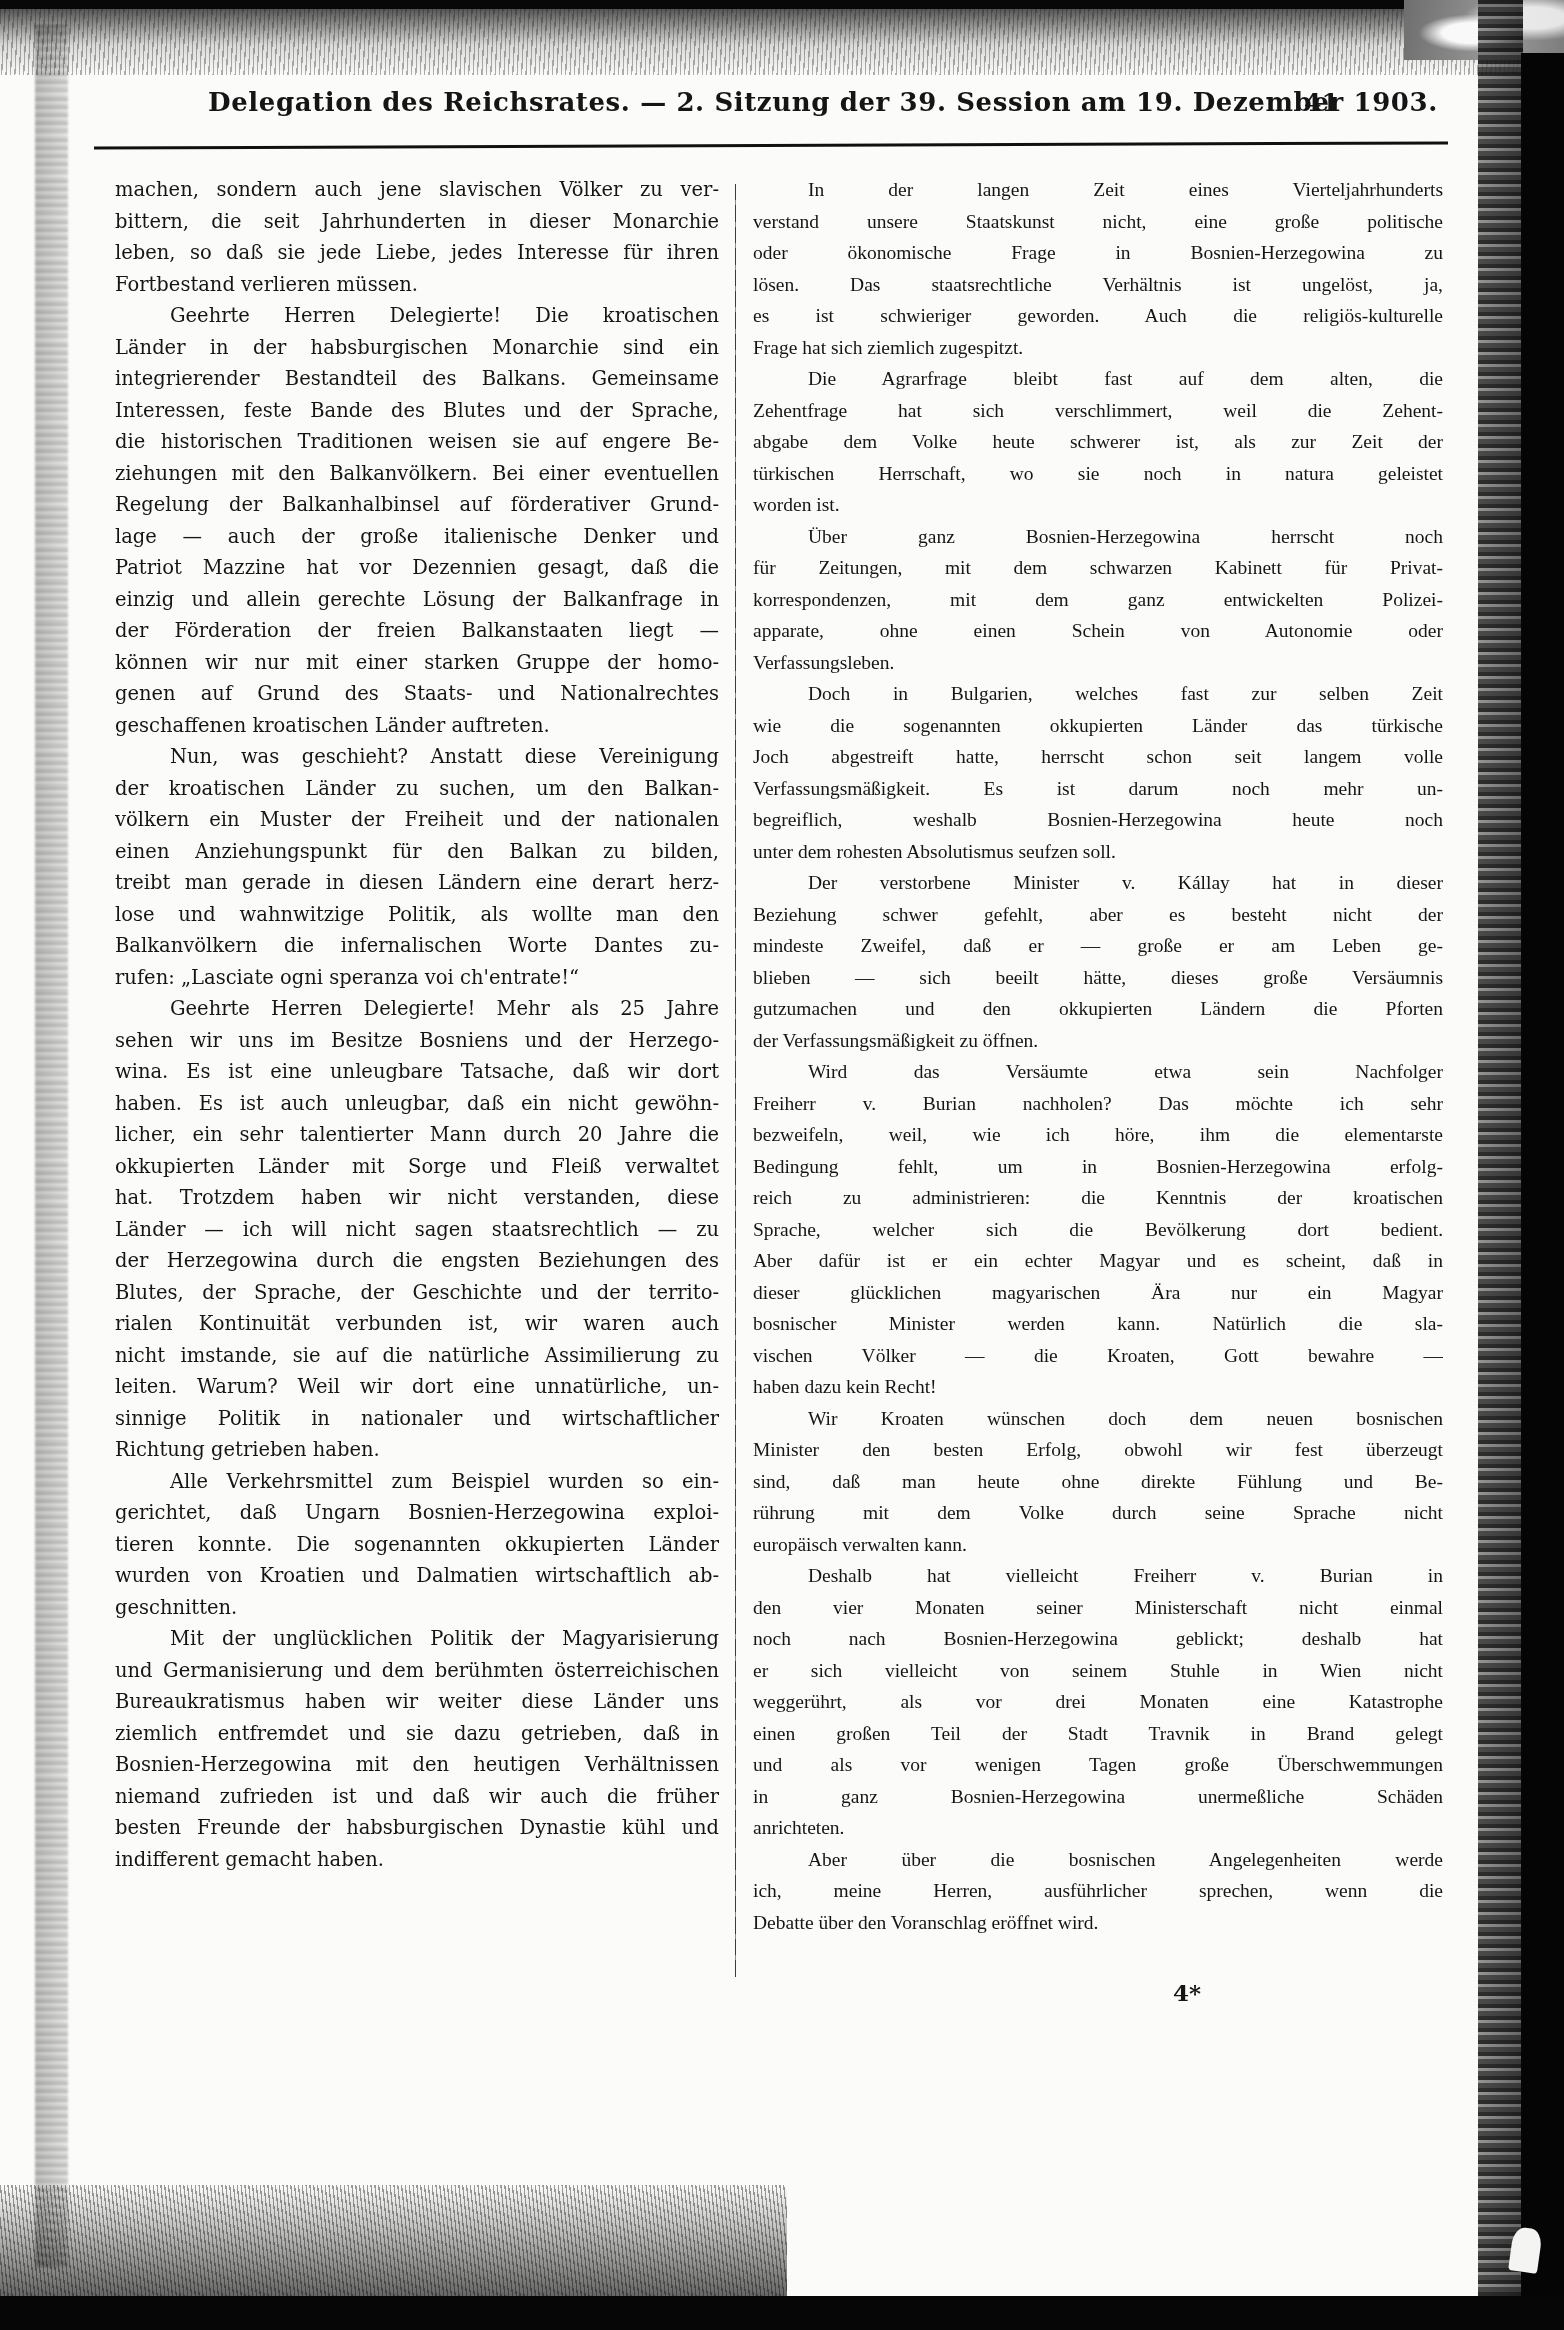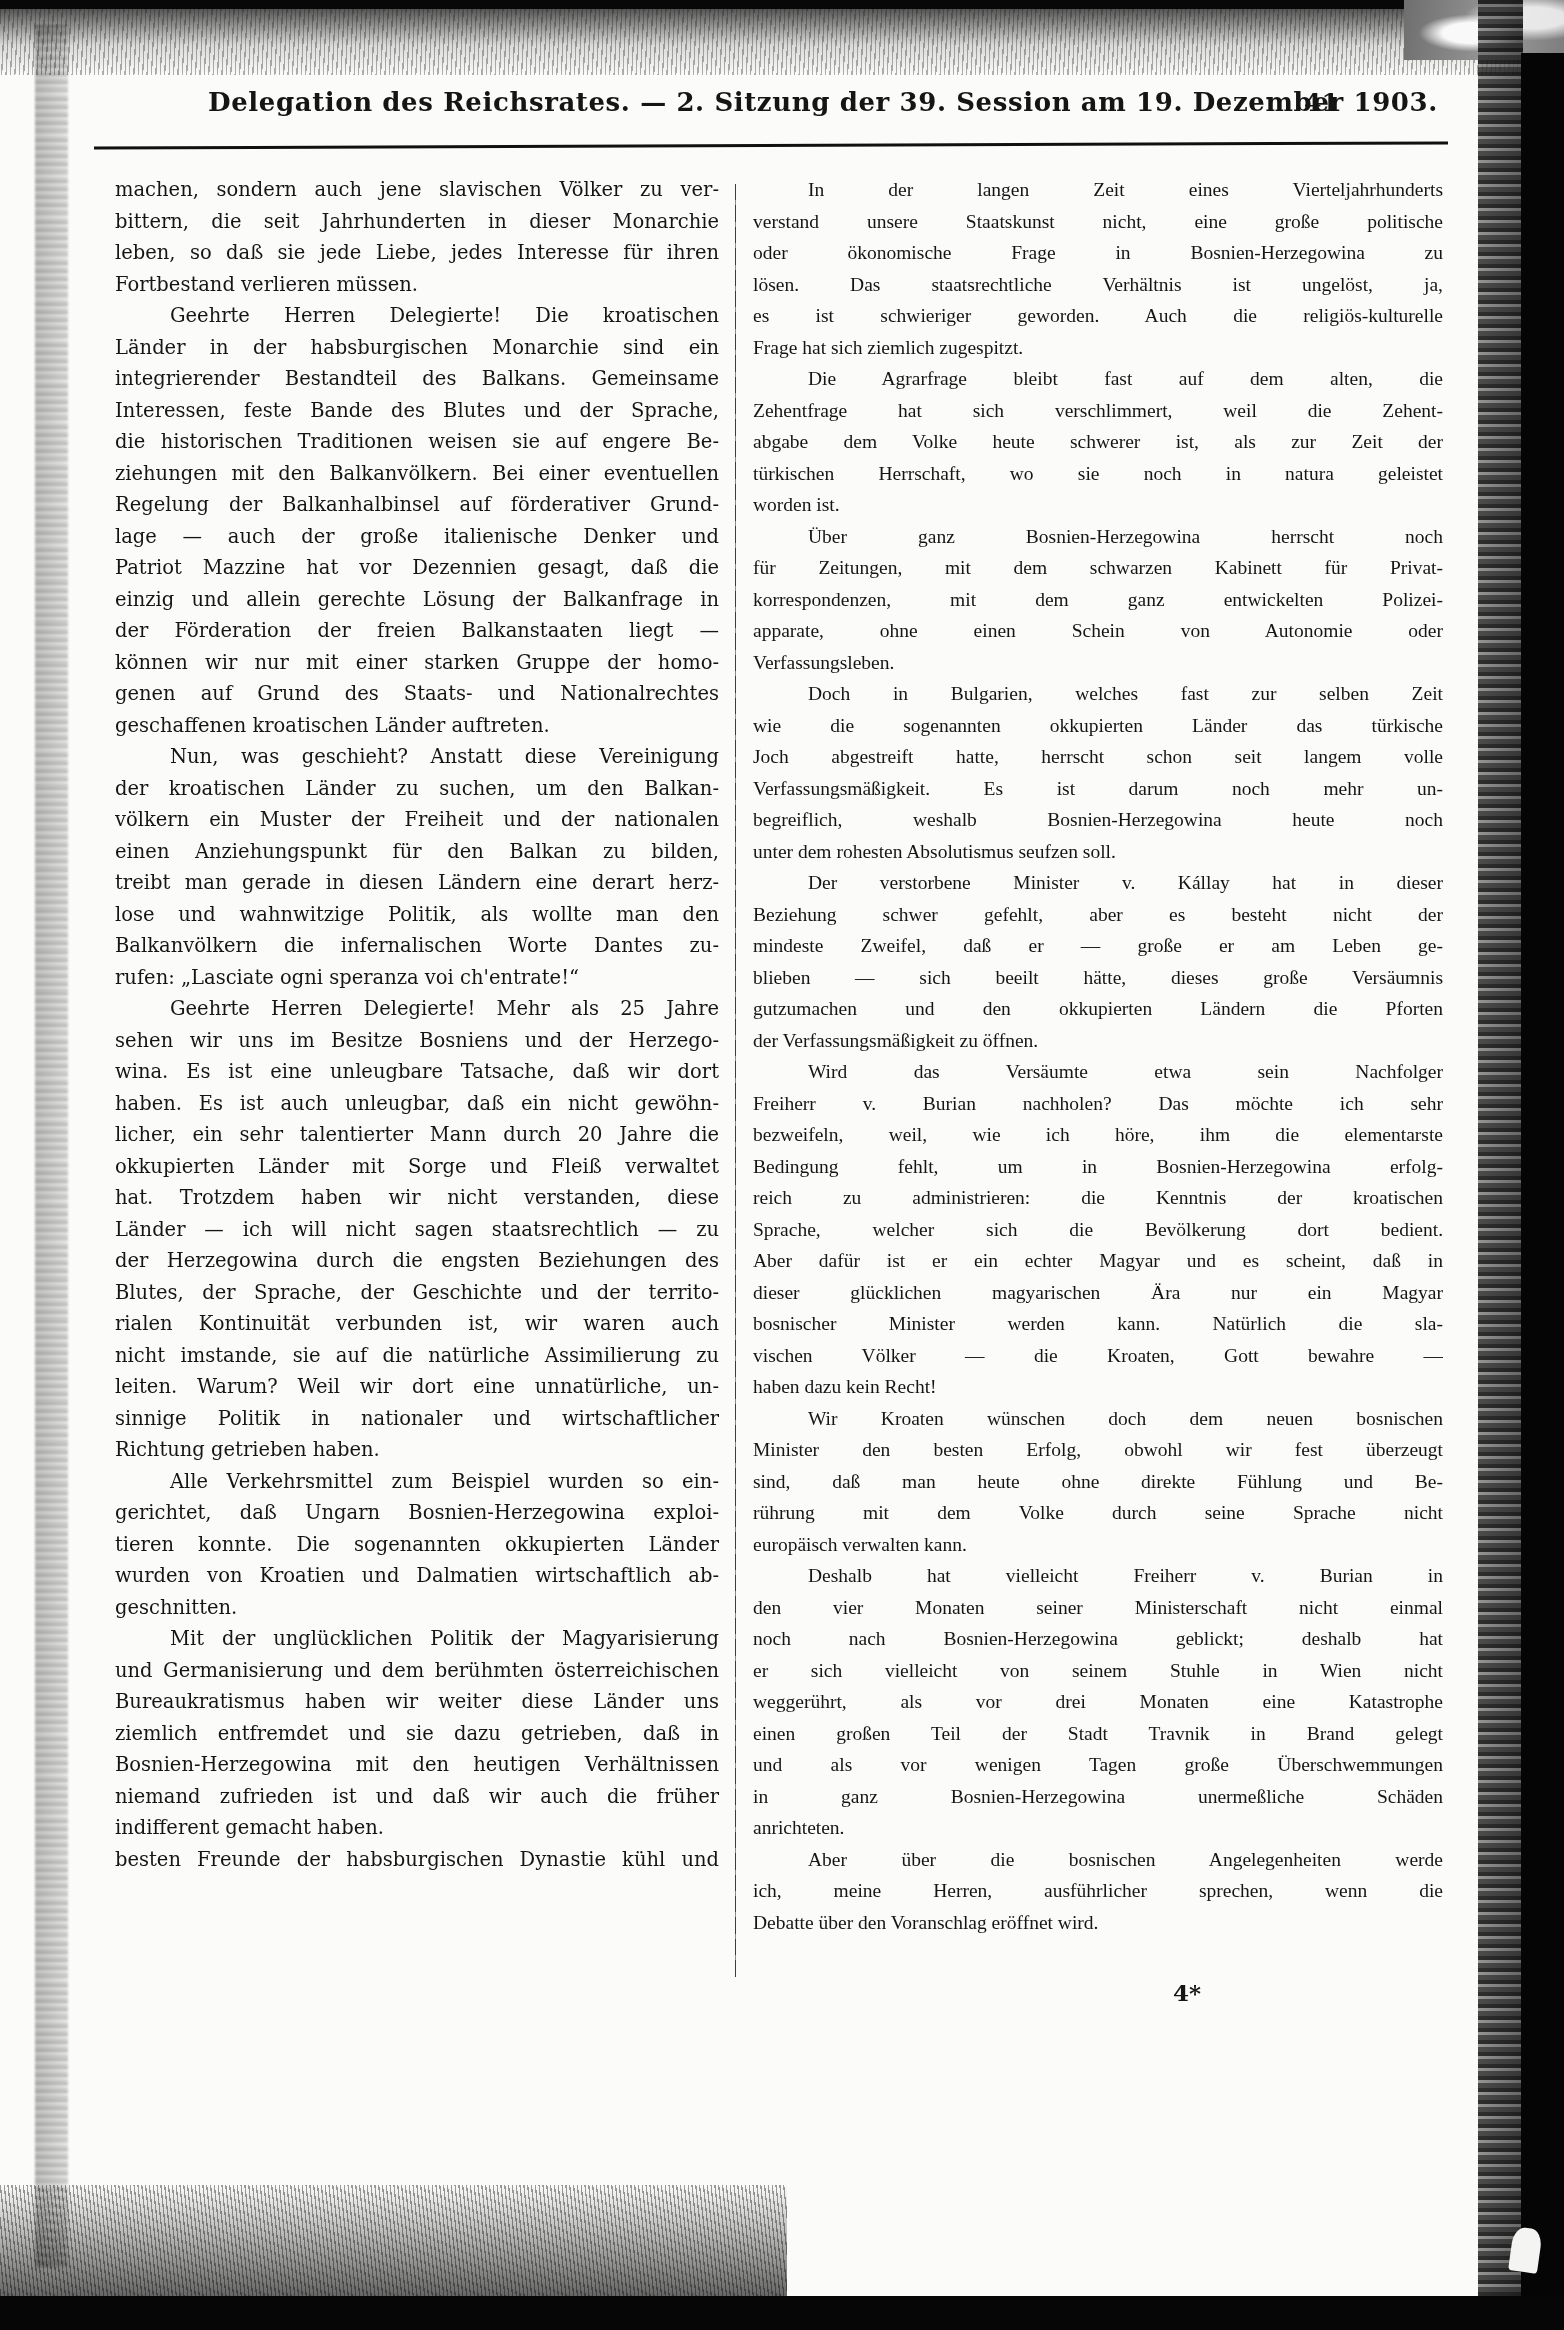--- a/index.html
+++ b/index.html
@@ -147,22 +147,22 @@
     <div class="line">gerichtet, daß Ungarn Bosnien-Herzegowina exploi-</div>
     <div class="line">tieren konnte. Die sogenannten okkupierten Länder</div>
     <div class="line">wurden von Kroatien und Dalmatien wirtschaftlich ab-</div>
     <div class="line end">geschnitten.</div>
     <div class="line" style="text-indent: 55px;">Mit der unglücklichen Politik der Magyarisierung</div>
     <div class="line">und Germanisierung und dem berühmten österreichischen</div>
     <div class="line">Bureaukratismus haben wir weiter diese Länder uns</div>
     <div class="line">ziemlich entfremdet und sie dazu getrieben, daß in</div>
     <div class="line">Bosnien-Herzegowina mit den heutigen Verhältnissen</div>
     <div class="line">niemand zufrieden ist und daß wir auch die früher</div>
+    <div class="line">besten Freunde der habsburgischen Dynastie kühl und</div>
     <div class="line end">indifferent gemacht haben.</div>
-    <div class="line">besten Freunde der habsburgischen Dynastie kühl und</div>
   </div>
 <div class="column column-right" id="col-right">
     <div class="line" style="text-indent: 55px;">In der langen Zeit eines Vierteljahrhunderts</div>
     <div class="line">verstand unsere Staatskunst nicht, eine große politische</div>
     <div class="line">oder ökonomische Frage in Bosnien-Herzegowina zu</div>
     <div class="line">lösen. Das staatsrechtliche Verhältnis ist ungelöst, ja,</div>
     <div class="line">es ist schwieriger geworden. Auch die religiös-kulturelle</div>
     <div class="line end">Frage hat sich ziemlich zugespitzt.</div>
     <div class="line" style="text-indent: 55px;">Die Agrarfrage bleibt fast auf dem alten, die</div>
     <div class="line">Zehentfrage hat sich verschlimmert, weil die Zehent-</div>

